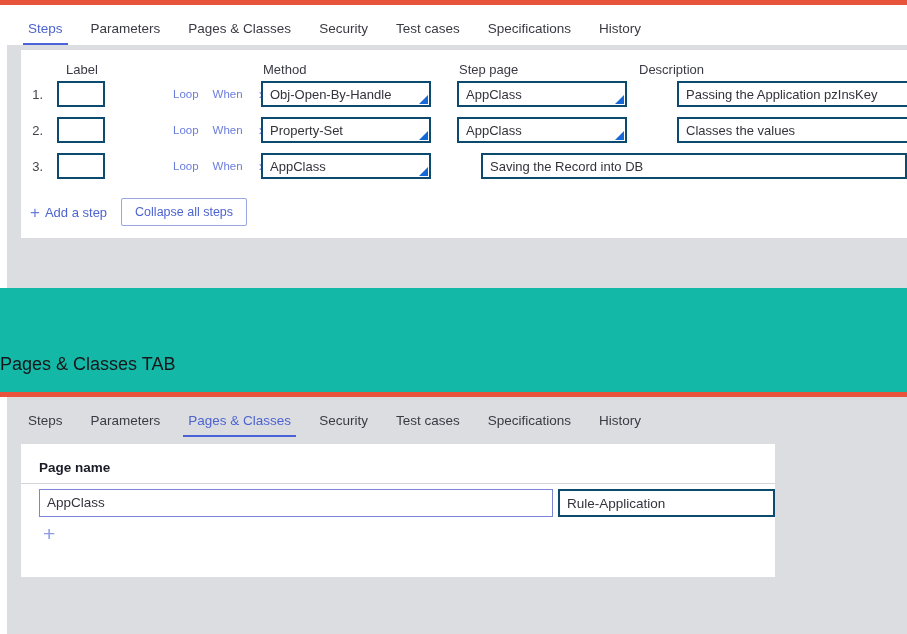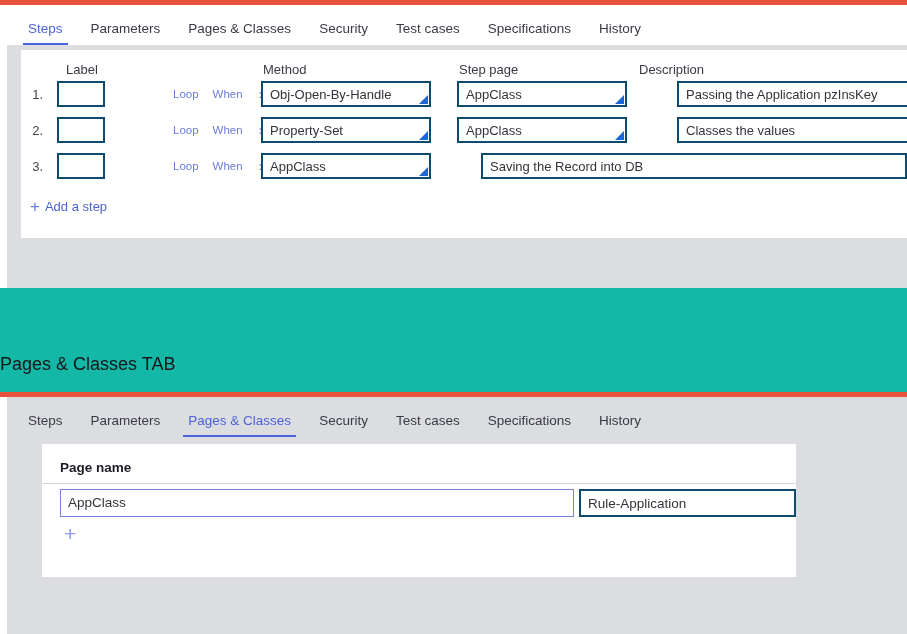--- a/index.html
+++ b/index.html
@@ -108,21 +108,21 @@
     padding: 6px 13px; border-radius: 2px; cursor: default;
   }
 
   
   .caption {
     position: absolute; left: 0; font-size: 18px;
     color: #16161a; font-weight: 400;
   }
 
   
-  #pages-card { left: 21px; top: 444px; width: 754px; height: 133px; margin-left: 21px; }
+  #pages-card { left: 21px; top: 444px; width: 754px; height: 133px; }
   .pages-head {
     display: flex; padding-top: 16px;
     font-size: 13.5px; font-weight: bold; color: #1c1c28;
   }
   .pc-name  { width: 532px; flex: 0 0 532px; padding-left: 18px; }
   .pc-class { flex: 1 1 auto; padding-left: 18px; }
   .divider { height: 1px; background: #d4d4da; margin-top: 8px; }
   .pages-row { display: flex; padding-top: 5px; }
   .pc-name-cell  { width: 532px; flex: 0 0 532px; padding-left: 18px; }
   .pc-class-cell { flex: 1 1 auto; padding-left: 5px; }
@@ -219,20 +219,21 @@
       <div class="col-desc">
         <div class="inp desc-inp">Saving the Record into DB</div>
       </div>
     </div>
 
     <div class="steps-actions">
       <div class="addlink">
         <span class="plusglyph">+</span>
         <span>Add a step</span>
       </div>
+      <div class="btn-outline">Collapse all steps</div>
     </div>
   </div>
 
   <div class="caption" style="top:354px; left:0;">Pages &amp; Classes TAB</div>
 
   <div class="panel" id="pages-panel" style="top:392px; height:242px;">
     <div class="redbar"></div>
     <div class="leftgutter"></div>
 
     <div class="tabbar">

